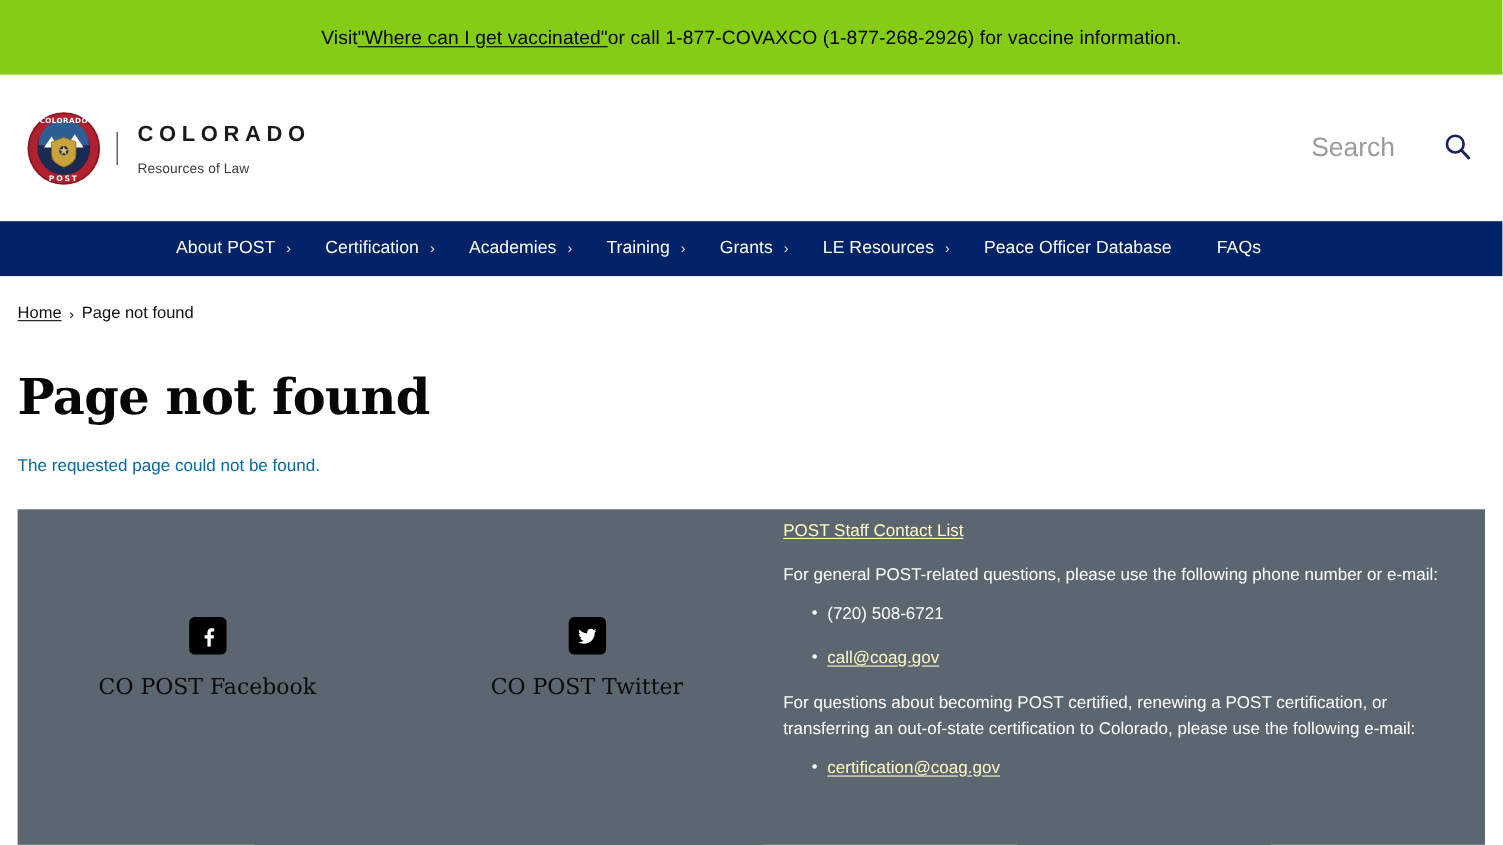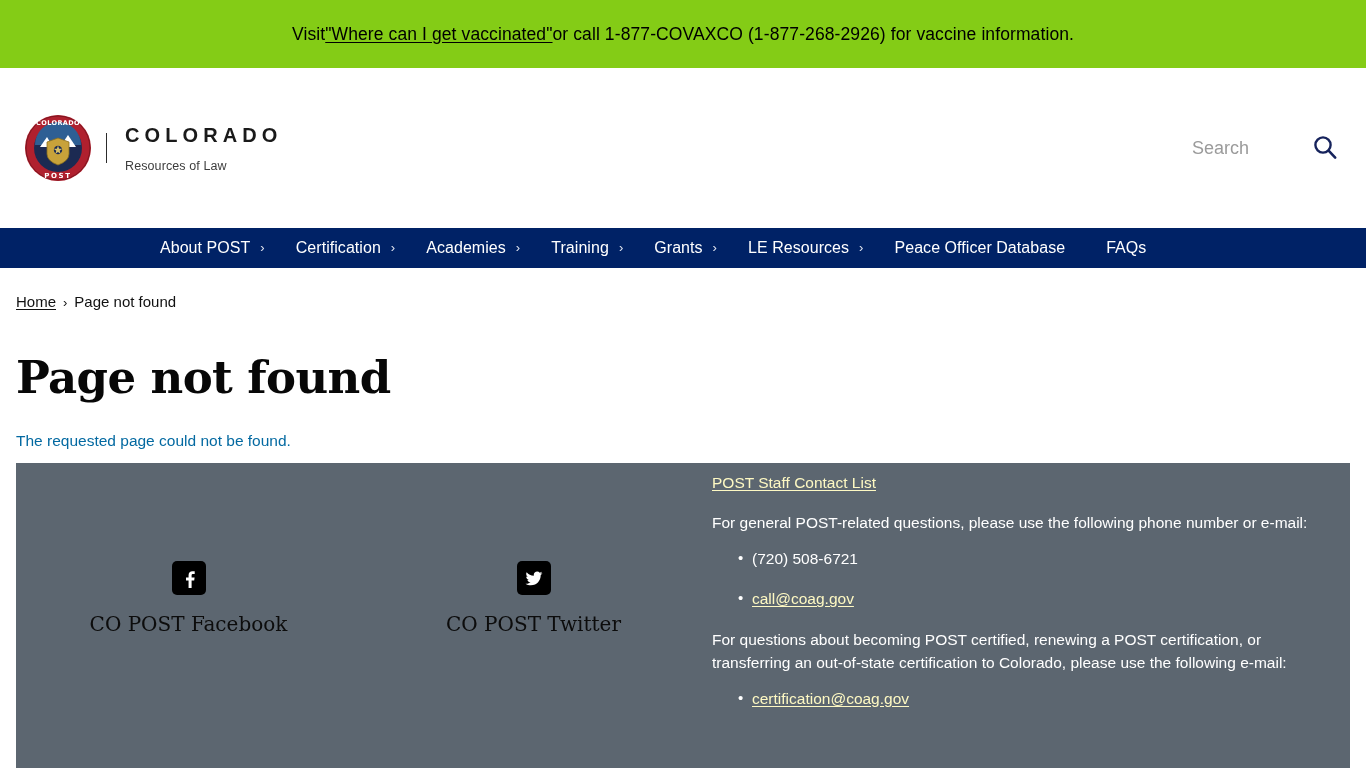--- a/index.html
+++ b/index.html
@@ -26,21 +26,21 @@
     letter-spacing: 0.1px;
   }
   .alert-banner a {
     color: #000;
     text-decoration: underline;
     text-underline-offset: 2px;
   }
 
   
   .site-header {
-    height: 160px;
+    height: 133px;
     background: #fff;
     display: flex;
     align-items: center;
     padding: 0 16px 0 24px;
     position: relative;
   }
   .brand {
     display: flex;
     align-items: center;
   }
@@ -88,36 +88,36 @@
     transform: translateY(-50%);
     display: flex;
     align-items: center;
     gap: 22px;
   }
   .search-input {
     border: none;
     outline: none;
     background: transparent;
     font-family: "Liberation Sans", sans-serif;
-    font-size: 18px;
+    font-size: 24px;
     color: #3c3c3c;
     width: 96px;
     text-align: left;
     padding: 0;
   }
   .search-input::placeholder { color: #9b9b9b; opacity: 1; }
   .search-btn {
     border: none; background: transparent; padding: 0; cursor: pointer;
     display: flex; align-items: center; justify-content: center;
     width: 30px; height: 30px;
   }
 
   
   .main-nav {
-    height: 40px;
+    height: 50px;
     background: #002266;
     display: flex;
     align-items: center;
     padding-left: 160px;
   }
   .nav-item {
     display: flex;
     align-items: center;
     color: #ffffff;
     font-size: 16px;

